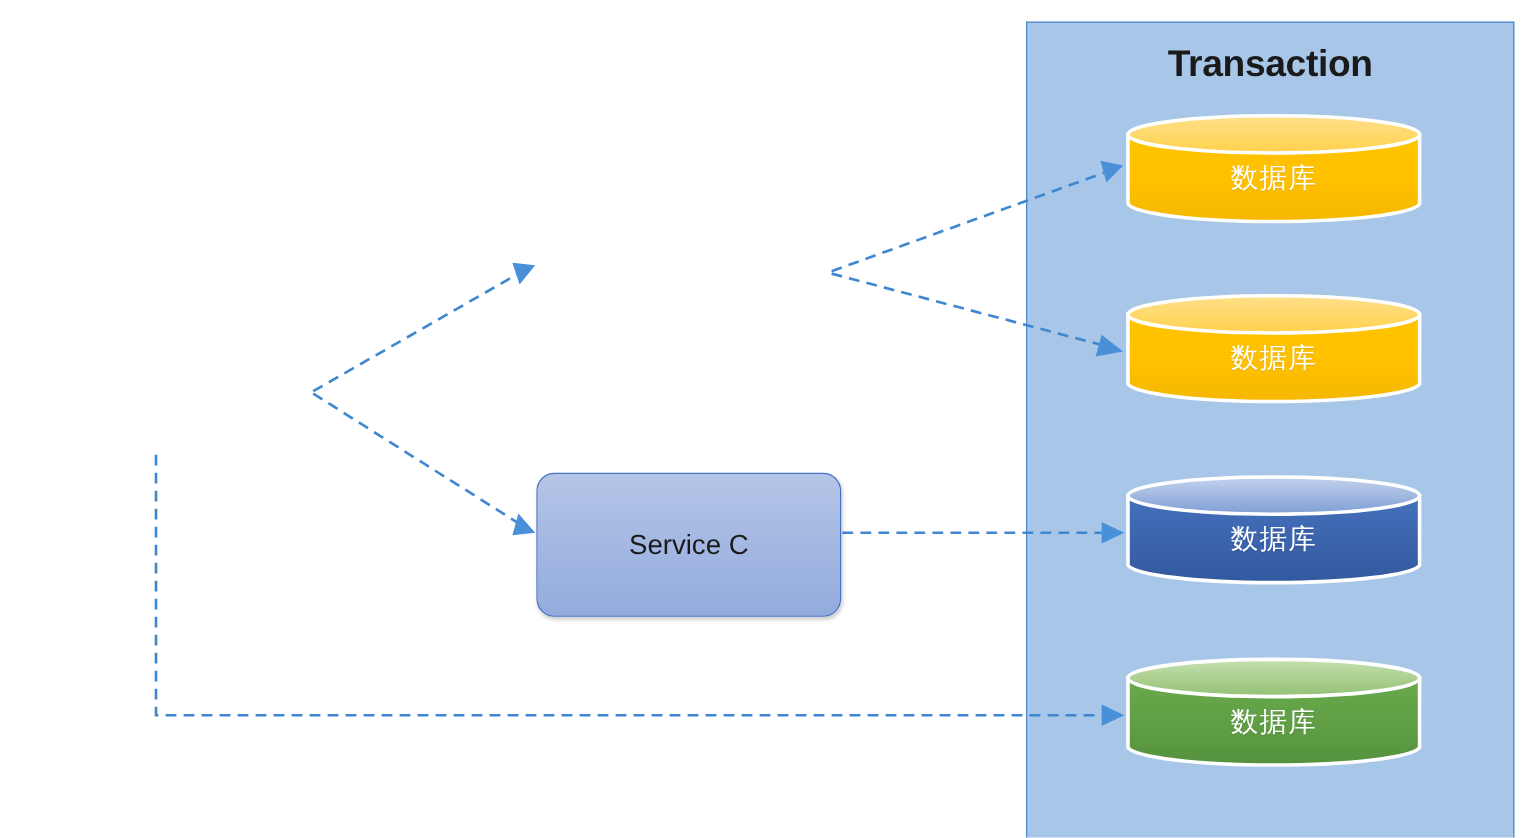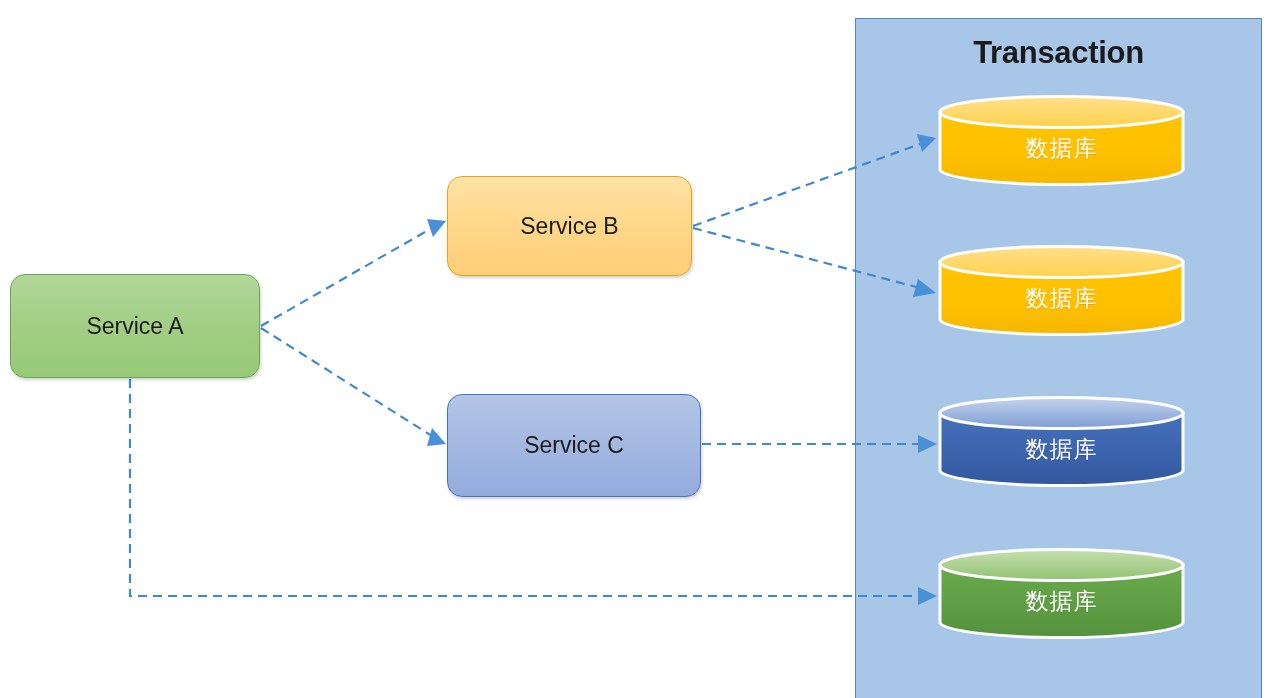--- a/index.html
+++ b/index.html
@@ -74,21 +74,21 @@
     width: 245px;
     height: 100px;
     border: 1.6px solid #e8a317;
     background: linear-gradient(180deg, #ffe2a6 0%, #ffd88c 45%, #ffce78 100%);
     box-shadow: 1px 2px 3px rgba(0,0,0,0.18);
   }
   .service-c {
     left: 447px;
     top: 378px;
     width: 254px;
-    height: 103px;
+    height: 120px;
     border: 1.6px solid #4472c4;
     background: linear-gradient(180deg, #b4c5e7 0%, #a5b9e2 45%, #93abdd 100%);
     box-shadow: 1px 2px 3px rgba(0,0,0,0.18);
   }
 
   
   .db {
     position: absolute;
     width: 249px;
     height: 94px;
@@ -171,26 +171,20 @@
       <path class="dash" d="M 693 212 L 920 272"></path>
       <polygon class="arrowhead" points="936,277 918,263 913,281"></polygon>
     </g>
 
     <g>
       <path class="dash" d="M 702 428 L 922 428"></path>
       <polygon class="arrowhead" points="937,428 918,419 918,437"></polygon>
     </g>
   </svg>
 
-  <div class="service-box service-a">
-    <span>Service A</span>
-  </div>
-  <div class="service-box service-b">
-    <span>Service B</span>
-  </div>
   <div class="service-box service-c">
     <span>Service C</span>
   </div>
 
   <div class="db db-1">
     <svg width="249" height="94" viewBox="0 0 249 94">
       <defs>
         <linearGradient id="g1body" x1="0" y1="0" x2="0" y2="1">
           <stop offset="0%" stop-color="#ffc400"></stop>
           <stop offset="55%" stop-color="#ffc000"></stop>

